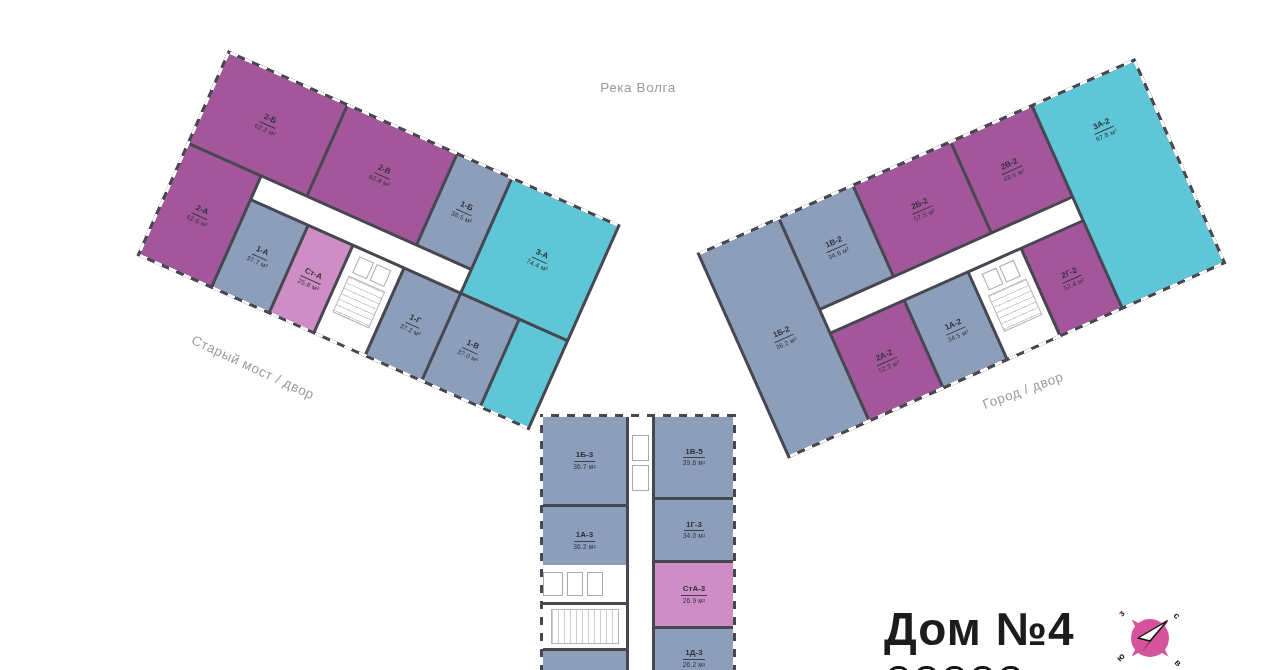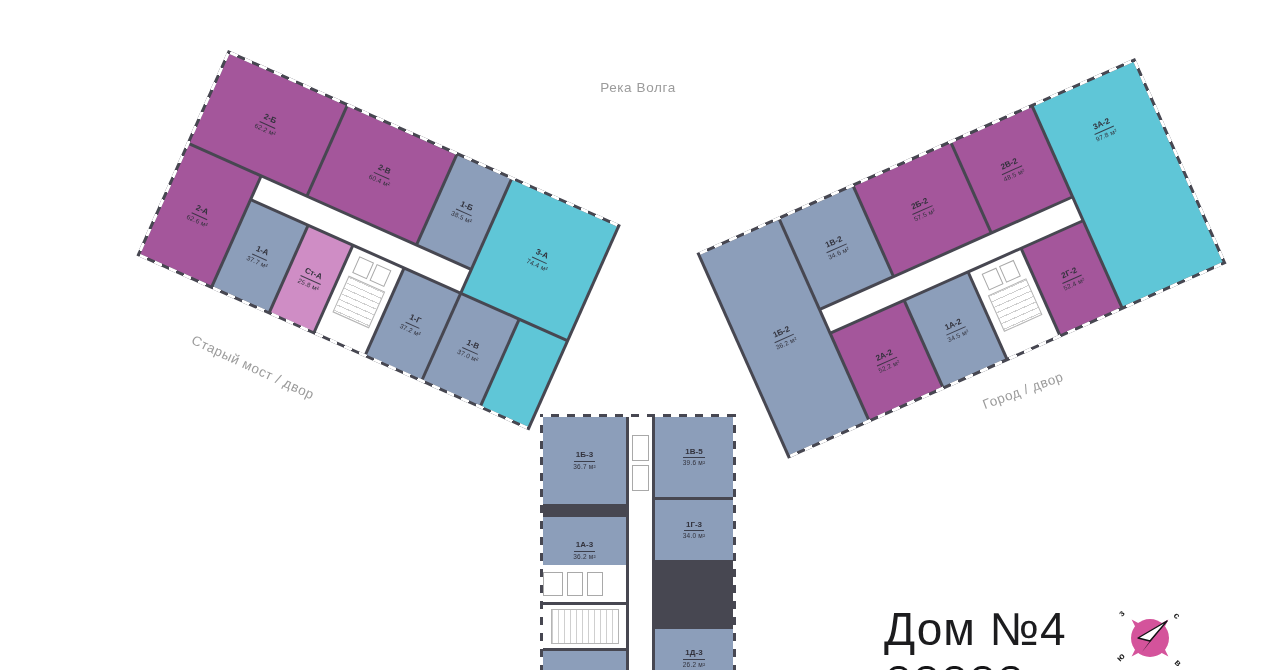--- a/index.html
+++ b/index.html
@@ -21,21 +21,21 @@
   .boxrow{display:flex;gap:3px}
   .box{border:1px solid #a9a9a9;background:#fff}
   .hatch{background:repeating-linear-gradient(180deg,#cfcfcf 0 1px,#ffffff 1px 6px);border:1px solid #b5b5b5}
   .hatch.h90{background:repeating-linear-gradient(90deg,#cfcfcf 0 1px,#ffffff 1px 6px)}
   .ws{position:absolute;background:repeating-linear-gradient(90deg,#ffffff 0 8px,transparent 8px 16px)}
   .wsv{position:absolute;background:repeating-linear-gradient(180deg,#ffffff 0 8px,transparent 8px 16px)}
   .annotation{position:absolute;color:var(--annotation,#9b9b9b);font-size:13.5px;letter-spacing:.6px;white-space:nowrap}
   #river-label{left:553px;top:80px;width:170px;text-align:center}
   #left-street-label{left:163px;top:360px;width:180px;text-align:center;transform:rotate(25deg)}
   #right-street-label{left:948px;top:383px;width:150px;text-align:center;transform:rotate(-20deg)}
-  .title{position:absolute;left:884px;top:602px;font-size:46px;font-weight:normal;color:var(--title,#1c1c1e);letter-spacing:1px}
+  .title{position:absolute;left:884px;top:602px;font-size:46px;font-weight:bold;color:var(--title,#1c1c1e);letter-spacing:1px}
   .sliver{position:absolute;left:888px;top:666px;width:180px;height:4px;overflow:hidden;white-space:nowrap}
   .sliver span{display:inline-block;width:15px;height:12px;border:3.5px solid #151517;border-bottom:none;border-radius:9px 9px 0 0;margin-right:7px}
   #compass{position:absolute;left:1112px;top:600px}
 </style>
 </head>
 <body>
 
 <div class="annotation" id="river-label">Река Волга</div>
 <div class="annotation" id="left-street-label">Старый мост / двор</div>
 <div class="annotation" id="right-street-label">Город / двор</div>
@@ -171,21 +171,21 @@
   <div class="wsv" style="right:0;top:3px;bottom:3px;width:3px"></div>
 </div>
 
 <div class="wing" id="wing-bottom">
   <div class="room" style="left: 3px; top: 3px; width: 83px; height: 87px; background: rgb(140, 158, 186);">
     <div class="rl">
         <span class="rn">1Б-3</span>
         <span class="ra">36.7 м²</span>
       </div>
   </div>
-  <div class="room" style="left: 3px; top: 103px; width: 83px; height: 67px; background: rgb(140, 158, 186);">
+  <div class="room" style="left: 3px; top: 93px; width: 83px; height: 67px; background: rgb(140, 158, 186);">
     <div class="rl">
         <span class="rn">1А-3</span>
         <span class="ra">36.2 м²</span>
       </div>
   </div>
   <div class="core" style="left:3px;top:151px;width:83px;height:37px;flex-direction:row;align-items:center;padding-top:0;gap:4px">
     <div class="box" style="width:18px;height:22px"></div>
     <div class="box" style="width:14px;height:22px"></div>
     <div class="box" style="width:14px;height:22px"></div>
   </div>
@@ -205,20 +205,26 @@
   <div class="room" style="left: 115px; top: 3px; width: 78px; height: 80px; background: rgb(140, 158, 186);">
     <div class="rl">
         <span class="rn">1В-5</span>
         <span class="ra">39.6 м²</span>
       </div>
   </div>
   <div class="room" style="left: 115px; top: 86px; width: 78px; height: 60px; background: rgb(140, 158, 186);">
     <div class="rl">
         <span class="rn">1Г-3</span>
         <span class="ra">34.0 м²</span>
+      </div>
+  </div>
+  <div class="room" style="left: 115px; top: 149px; width: 78px; height: 63px; background: rgb(207, 141, 197);">
+    <div class="rl">
+        <span class="rn">СтА-3</span>
+        <span class="ra">26.9 м²</span>
       </div>
   </div>
   <div class="room" style="left: 115px; top: 215px; width: 78px; height: 62px; align-items: flex-start; background: rgb(140, 158, 186);">
     <div class="rl top">
         <span class="rn">1Д-3</span>
         <span class="ra">26.2 м²</span>
       </div>
   </div>
   <div class="wsv" style="left:0;top:3px;bottom:3px;width:3px"></div>
   <div class="wsv" style="right:0;top:3px;bottom:3px;width:3px"></div>

